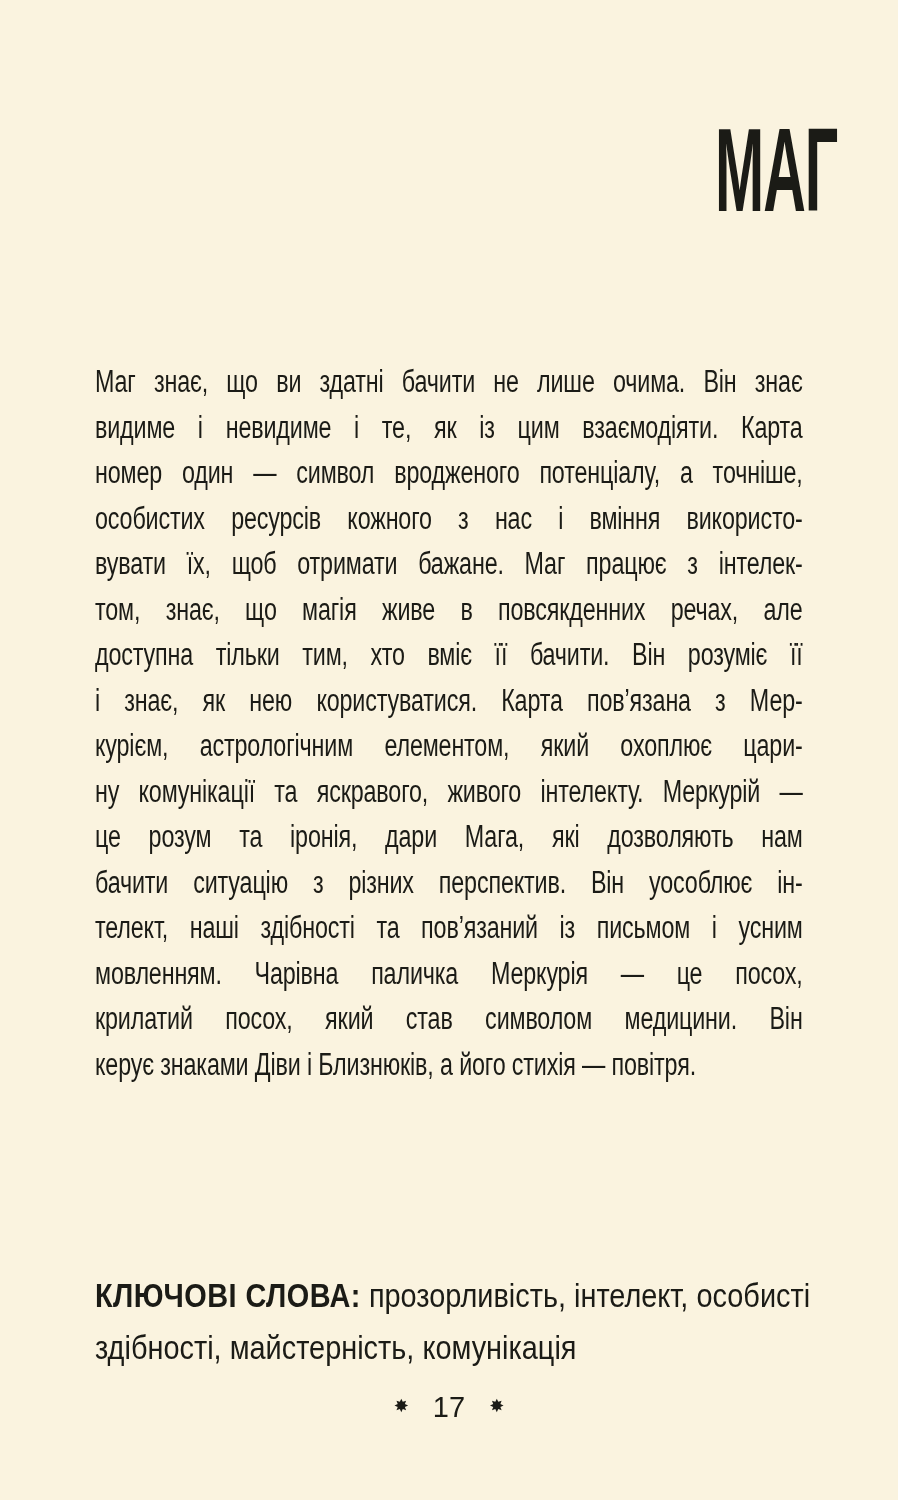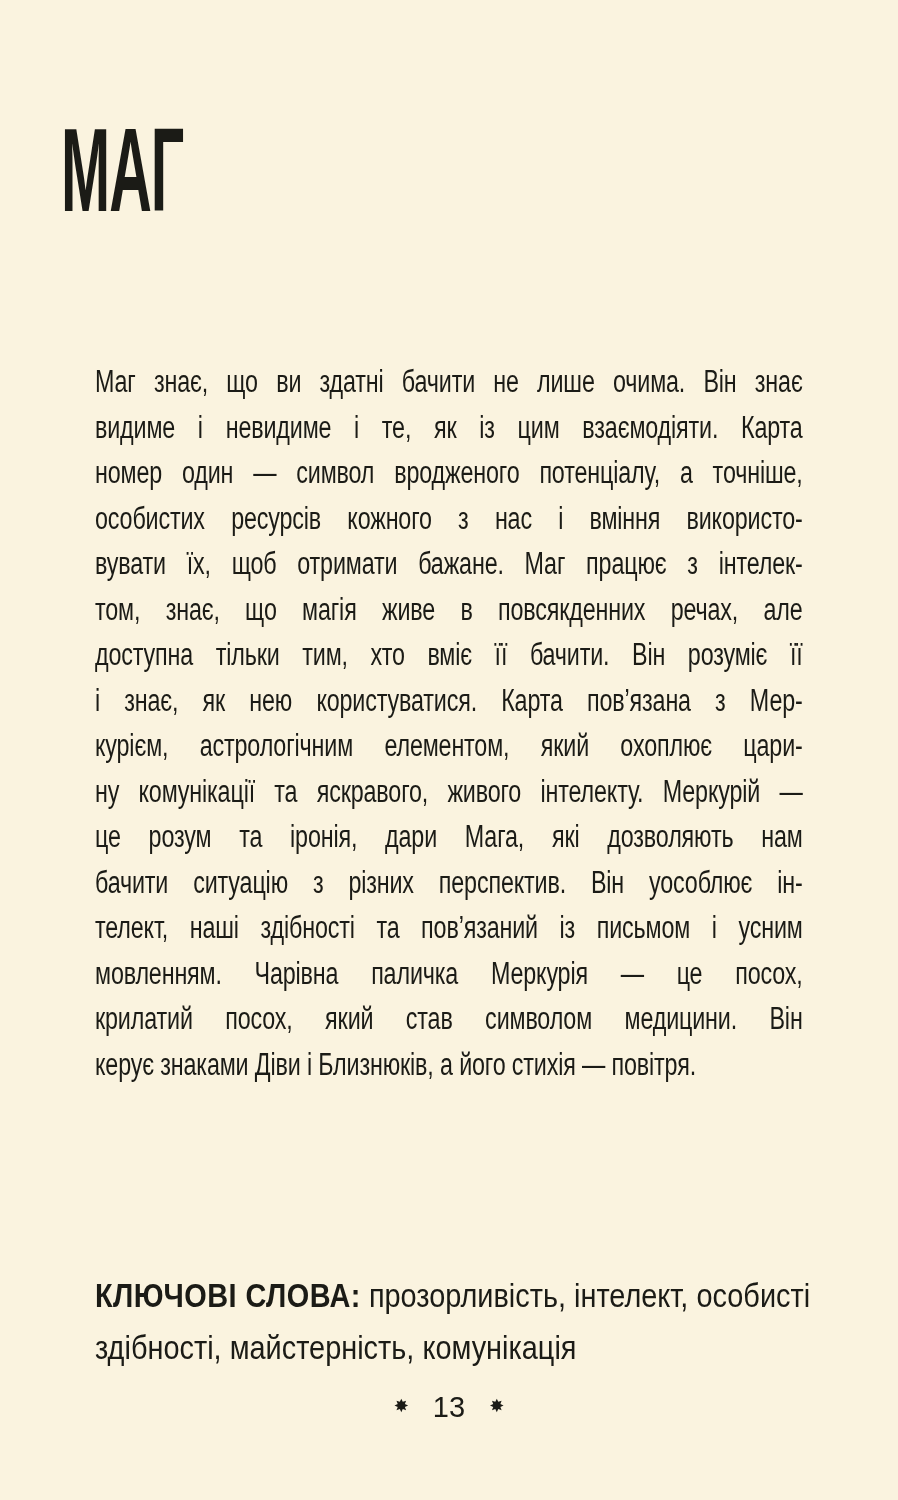--- a/index.html
+++ b/index.html
@@ -12,21 +12,21 @@
     background:var(--bg);
     font-family:"Liberation Sans", sans-serif;
     color:var(--ink);
     overflow:hidden;
   }
   .page{position:relative;width:898px;height:1500px;}
 
   
   .title{
     position:absolute;top:108px;left:0;right:0;height:124px;
-    display:flex;align-items:center;justify-content:flex-start;
+    display:flex;align-items:center;justify-content:flex-end;
   }
   .title-inner{
     display:inline-block;
     font-size:118px;
     font-weight:bold;
     line-height:1;
     letter-spacing:-2px;
     transform:scaleX(0.5);
     transform-origin:center center;
     white-space:nowrap;
@@ -125,17 +125,17 @@
       <div class="line">керує знаками Діви і Близнюків, а його стихія — повітря.</div>
     </div>
 
   <p class="keywords">
     <span class="kw-line"><span class="kw-label">КЛЮЧОВІ СЛОВА:</span><span> прозорливість, інтелект, особисті</span></span>
     <span class="kw-line">здібності, майстерність, комунікація</span>
   </p>
 
   <div class="footer">
     <span class="star">✸</span>
-    <span class="pagenum">13</span>
+    <span class="pagenum">17</span>
     <span class="star">✸</span>
   </div>
 
 </div>
 
 </body></html>

